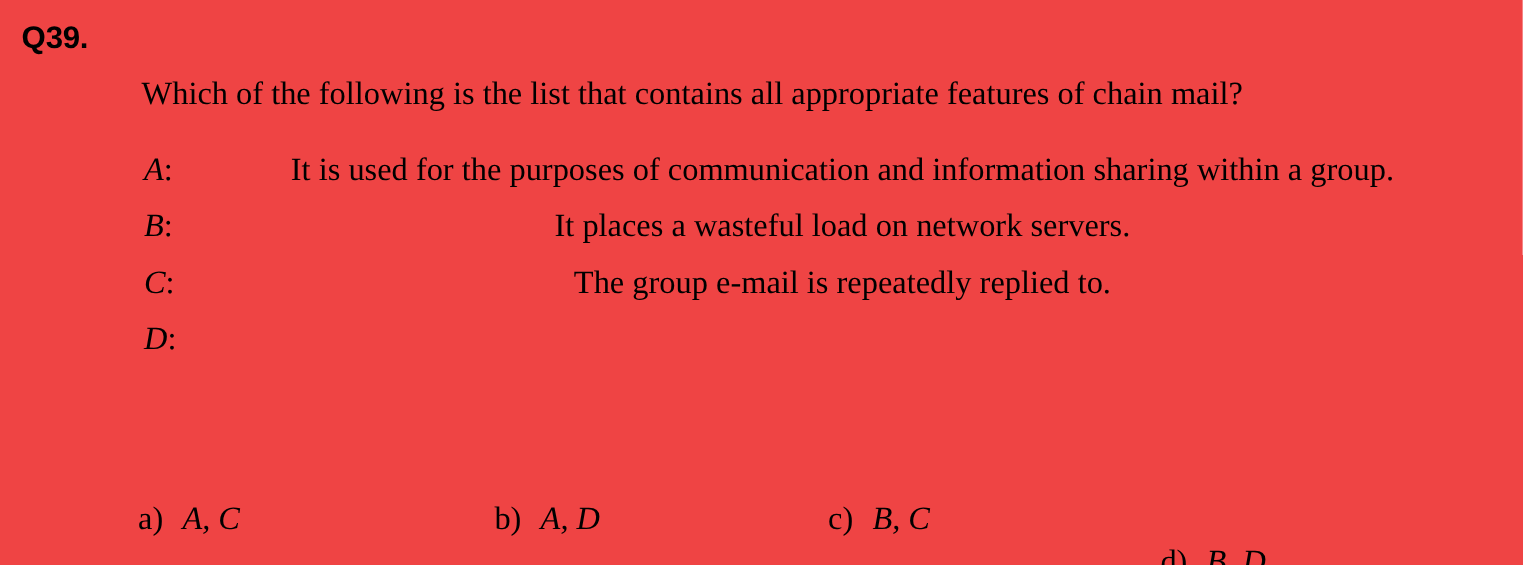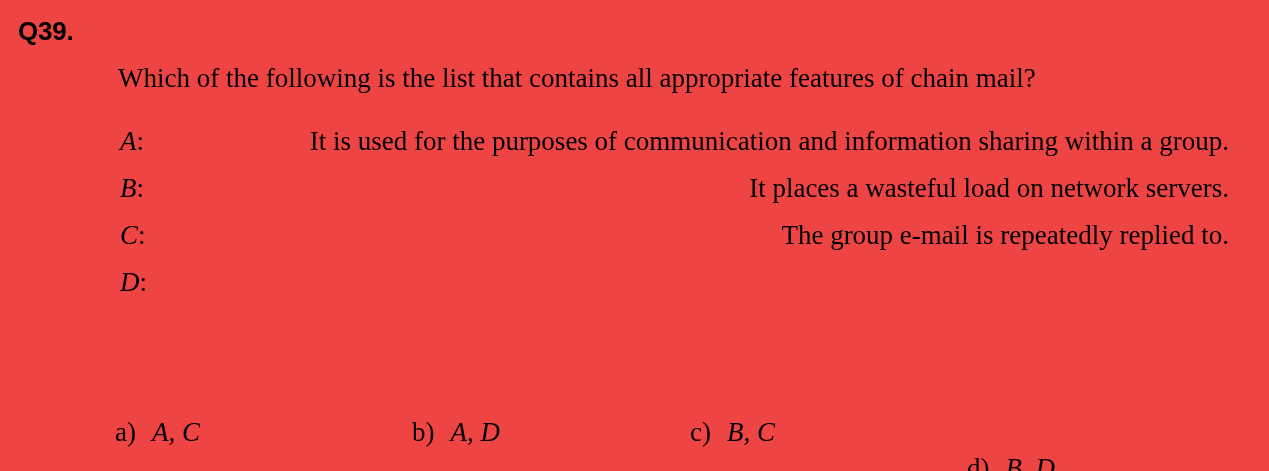--- a/index.html
+++ b/index.html
@@ -83,21 +83,21 @@
   .statement-label .colon {
     font-style: normal;
   }
 
   .statement-text {
     position: relative;
     margin-left: 175px;
     margin-right: 40px;
     font-size: 27px;
     line-height: 47px;
-    text-align: right;
+    text-align: center;
   }
 
   
   .options-row {
     position: absolute;
     left: 0;
     top: 412px;
     width: 1242px;
     height: 45px;
   }

